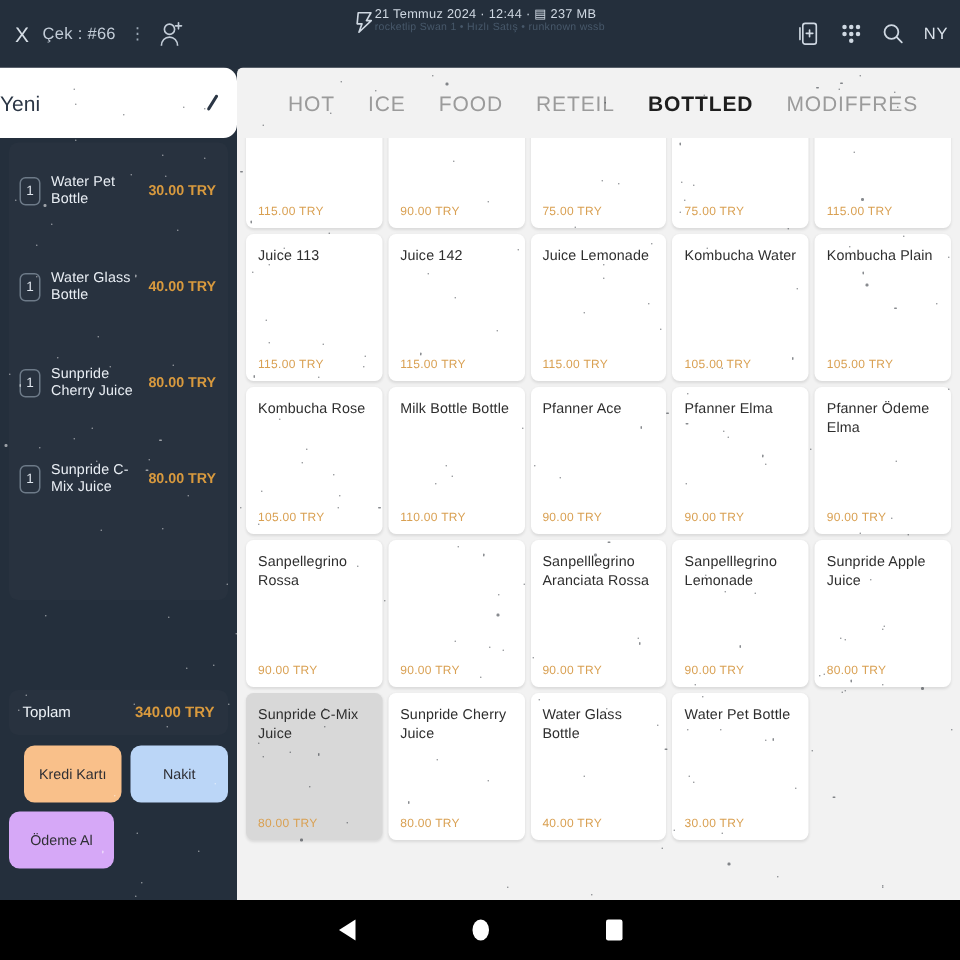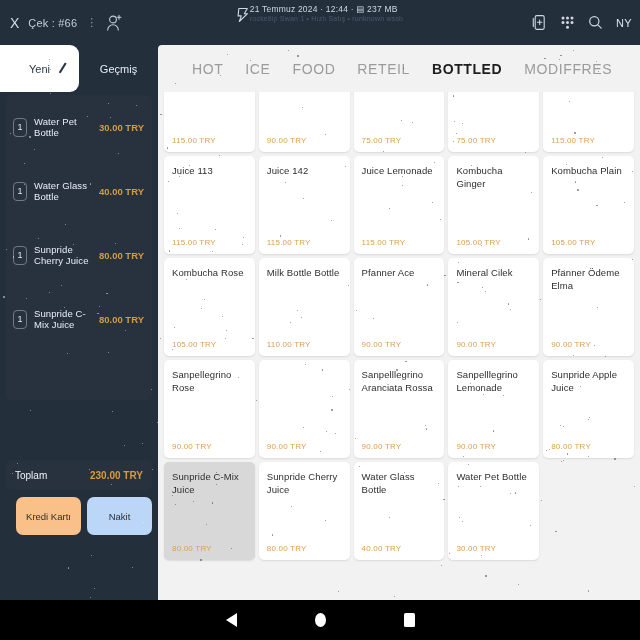--- a/index.html
+++ b/index.html
@@ -51,22 +51,22 @@
   
   #left {
     position: absolute; left: 0; top: 45px; width: 158px; height: 555px;
     background: #242f3c;
   }
   #order-tabs {
     position: absolute; left: 0; top: 0; width: 158px; height: 47px;
     display: flex;
   }
   .otab {
-    flex: 1; display: flex; align-items: center; justify-content: center;
-    font-size: 11px; position: relative;
+    flex: 1; display: flex; align-items: center; justify-content: flex-start;
+    font-size: 14px; position: relative;
   }
   .otab.active {
     background: #ffffff; color: #2b3645;
     border-top-right-radius: 9px; border-bottom-right-radius: 9px;
   }
   .otab.inactive { color: #e7edf3; }
   .otab .pencil {
     position: absolute; right: 12px; top: 50%; transform: translateY(-50%);
   }
 
@@ -231,23 +231,20 @@
 
     <div id="order-tabs">
       <div class="otab active">
         <span>Yeni</span>
         <span class="pencil">
           <svg width="9" height="11" viewBox="0 0 9 11">
             <path d="M7.4 1.1L2.1 9.6" stroke="#2b3645" stroke-width="2" stroke-linecap="round"></path>
           </svg>
         </span>
       </div>
-      <div class="otab inactive">
-        <span>Geçmiş</span>
-      </div>
     </div>
 
     <div id="order-list">
       <div class="order-row">
         <span class="qty">1</span>
         <span class="o-name">Water Pet Bottle</span>
         <span class="o-price">30.00 TRY</span>
       </div>
       <div class="order-row">
         <span class="qty">1</span>
@@ -261,27 +258,31 @@
       </div>
       <div class="order-row">
         <span class="qty">1</span>
         <span class="o-name">Sunpride C-Mix Juice</span>
         <span class="o-price">80.00 TRY</span>
       </div>
     </div>
 
     <div id="total-box">
       <span class="t-label">Toplam</span>
-      <span class="t-val">230.00 TRY</span>
+      <span class="t-val">340.00 TRY</span>
     </div>
 
     <div id="pay-grid">
       <div class="pay-row">
         <div class="pay-btn pay-credit">Kredi Kartı</div>
         <div class="pay-btn pay-cash">Nakit</div>
+      </div>
+      <div class="pay-row">
+        <div class="pay-btn pay-take">Ödeme Al</div>
+        <div class="pay-spacer"></div>
       </div>
     </div>
   </div>
 
   <div id="right">
     <div id="cat-bar">
       <span class="cat">HOT</span>
       <span class="cat">ICE</span>
       <span class="cat">FOOD</span>
       <span class="cat">RETEIL</span>
@@ -317,49 +318,49 @@
           </div>
           <div class="card">
             <div class="card-name">Juice 142</div>
             <div class="card-price">115.00 TRY</div>
           </div>
           <div class="card">
             <div class="card-name">Juice Lemonade</div>
             <div class="card-price">115.00 TRY</div>
           </div>
           <div class="card">
-            <div class="card-name">Kombucha Ginger</div>
+            <div class="card-name">Kombucha Water</div>
             <div class="card-price">105.00 TRY</div>
           </div>
           <div class="card">
             <div class="card-name">Kombucha Plain</div>
             <div class="card-price">105.00 TRY</div>
           </div>
           <div class="card">
             <div class="card-name">Kombucha Rose</div>
             <div class="card-price">105.00 TRY</div>
           </div>
           <div class="card">
             <div class="card-name">Milk Bottle Bottle</div>
             <div class="card-price">110.00 TRY</div>
           </div>
           <div class="card">
             <div class="card-name">Pfanner Ace</div>
             <div class="card-price">90.00 TRY</div>
           </div>
           <div class="card">
-            <div class="card-name">Mineral Cilek</div>
+            <div class="card-name">Pfanner Elma</div>
             <div class="card-price">90.00 TRY</div>
           </div>
           <div class="card">
             <div class="card-name">Pfanner Ödeme Elma</div>
             <div class="card-price">90.00 TRY</div>
           </div>
           <div class="card">
-            <div class="card-name">Sanpellegrino Rose</div>
+            <div class="card-name">Sanpellegrino Rossa</div>
             <div class="card-price">90.00 TRY</div>
           </div>
           <div class="card">
             <div class="card-price">90.00 TRY</div>
           </div>
           <div class="card">
             <div class="card-name">Sanpelllegrino Aranciata Rossa</div>
             <div class="card-price">90.00 TRY</div>
           </div>
           <div class="card">

